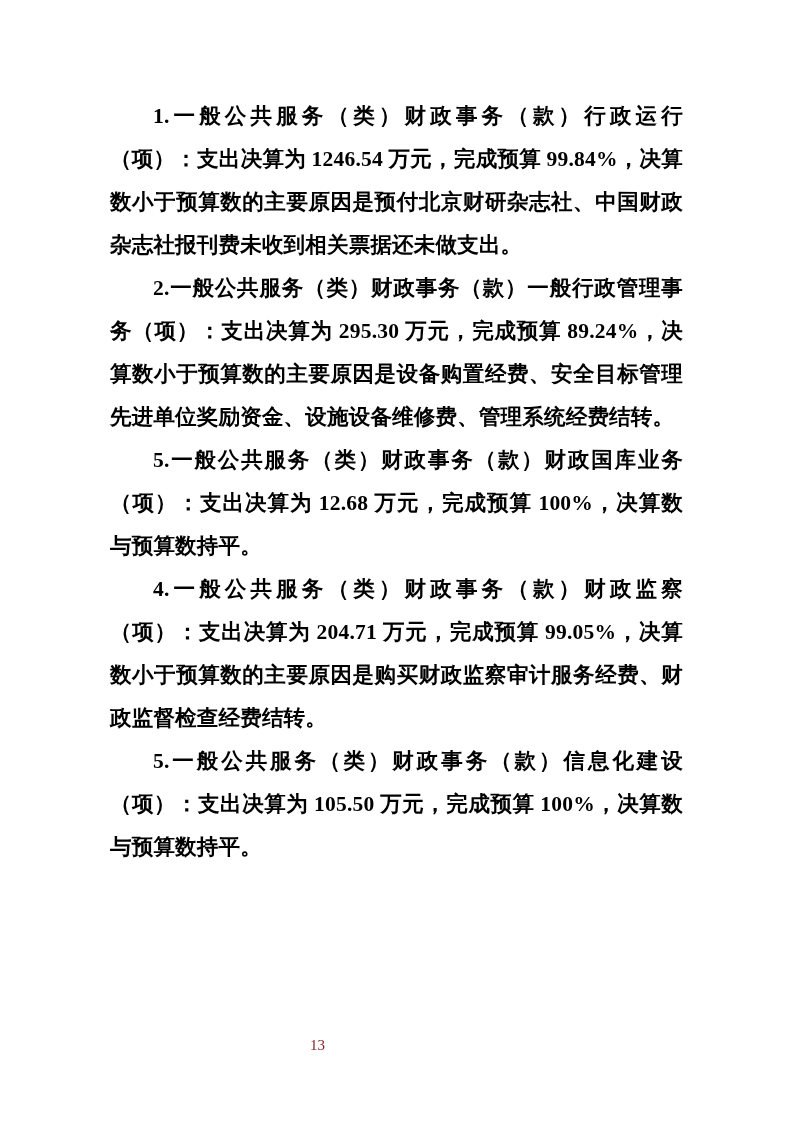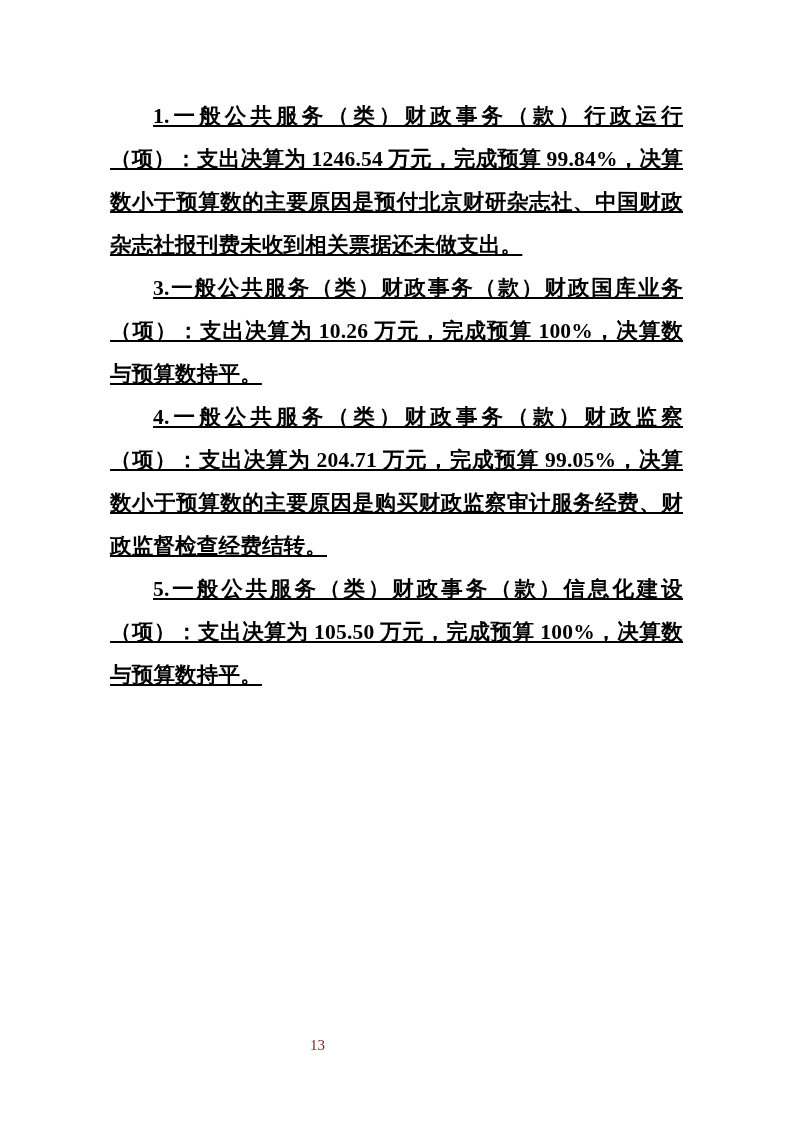--- a/index.html
+++ b/index.html
@@ -16,21 +16,20 @@
     overflow: hidden;
   }
   .page {
     position: absolute;
     top: 0;
     left: 0;
     width: 635px;
     height: 1122px;
     box-sizing: border-box;
     padding: 95px 110px 60px 110px;
-    text-decoration: underline;
   }
   .doc-body {
     width: 573px;
   }
   .para {
     font-size: 21.5px;
     line-height: 43px;
     text-align: justify;
     text-justify: inter-ideograph;
     text-indent: 2em;
@@ -50,18 +49,19 @@
     color: #7f1d1d;
     font-weight: 400;
   }
 </style>
 </head>
 <body>
 
 <div class="page">
   <div class="doc-body">
     <p class="para">1.一般公共服务（类）财政事务（款）行政运行（项）：支出决算为 1246.54 万元，完成预算 99.84%，决算数小于预算数的主要原因是预付北京财研杂志社、中国财政杂志社报刊费未收到相关票据还未做支出。</p>
-    <p class="para">3.一般公共服务（类）财政事务（款）财政国库业务（项）：支出决算为 10.26 万元，完成预算 100%，决算数与预算数持平。</p>
+    <p class="para">2.一般公共服务（类）财政事务（款）一般行政管理事务（项）：支出决算为 295.30 万元，完成预算 89.24%，决算数小于预算数的主要原因是设备购置经费、安全目标管理先进单位奖励资金、设施设备维修费、管理系统经费结转。</p>
+    <p class="para">5.一般公共服务（类）财政事务（款）财政国库业务（项）：支出决算为 12.68 万元，完成预算 100%，决算数与预算数持平。</p>
     <p class="para">4.一般公共服务（类）财政事务（款）财政监察（项）：支出决算为 204.71 万元，完成预算 99.05%，决算数小于预算数的主要原因是购买财政监察审计服务经费、财政监督检查经费结转。</p>
     <p class="para">5.一般公共服务（类）财政事务（款）信息化建设（项）：支出决算为 105.50 万元，完成预算 100%，决算数与预算数持平。</p>
   </div>
   <div class="page-number">13</div>
 </div>
 
 </body></html>

